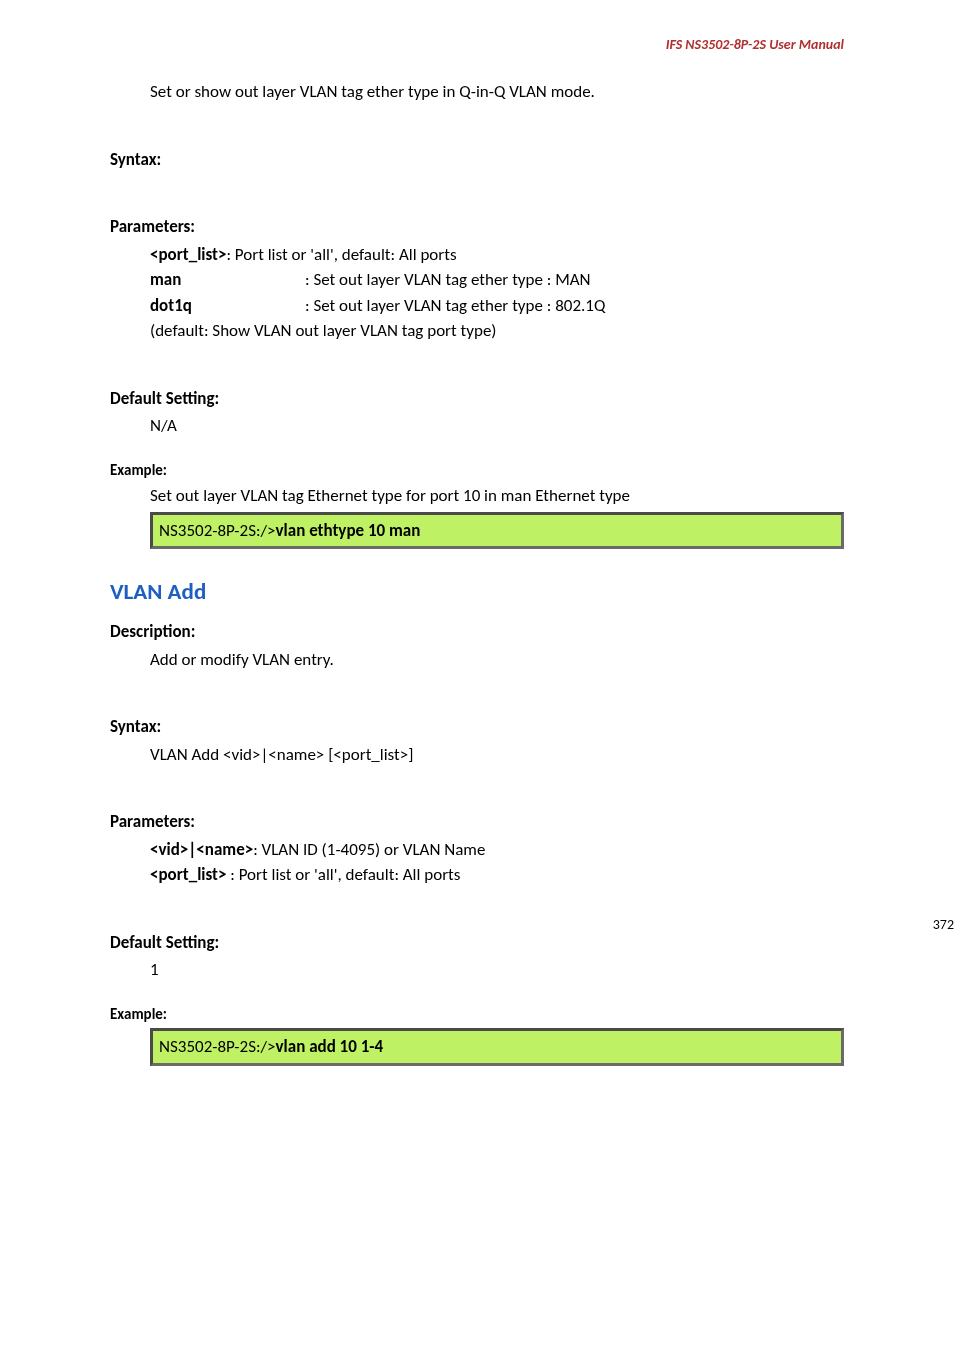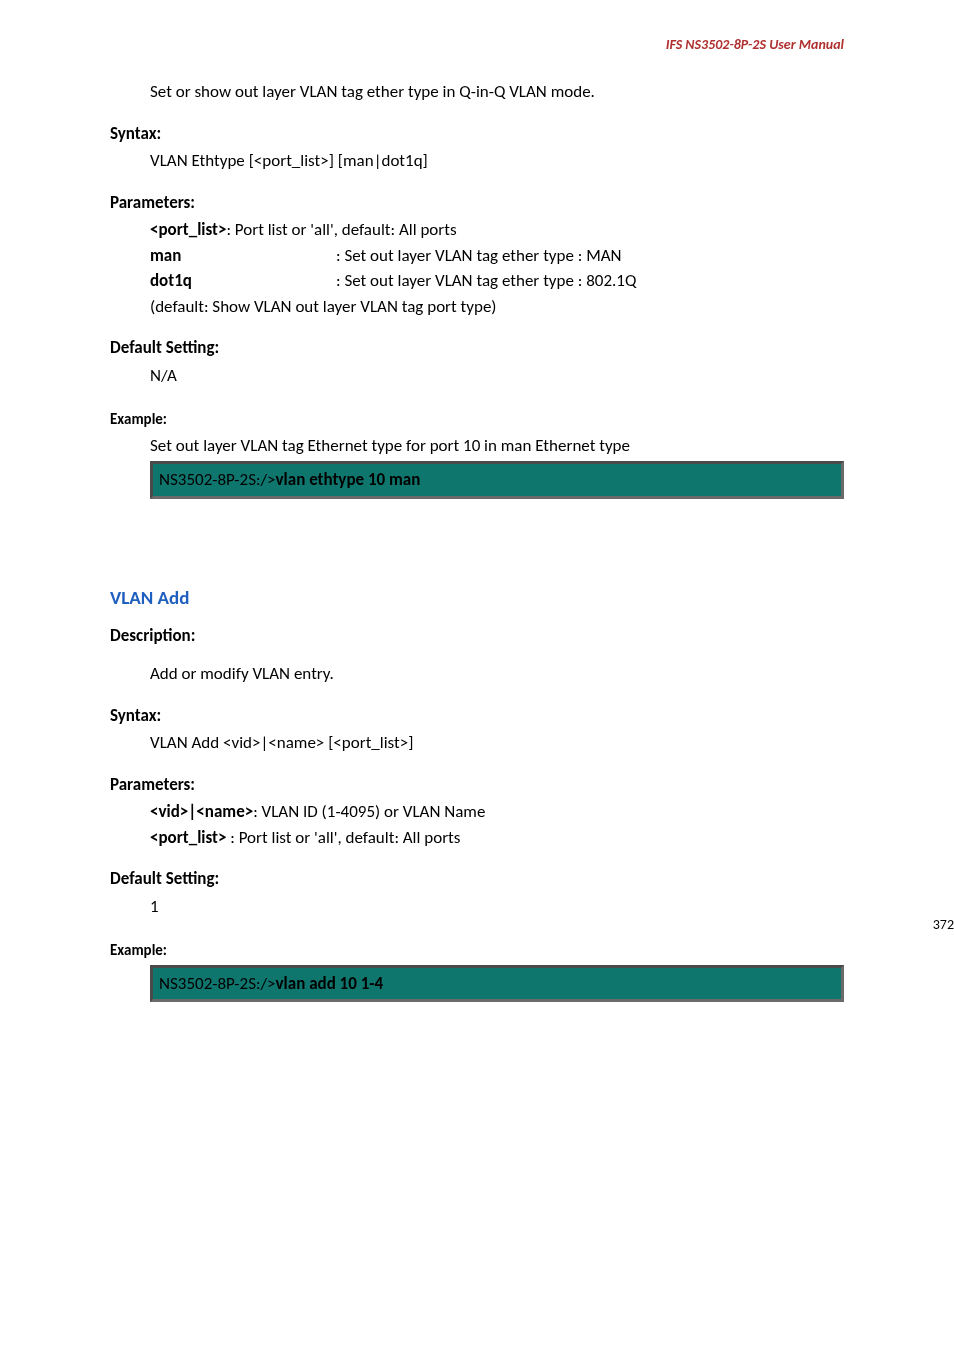--- a/index.html
+++ b/index.html
@@ -29,55 +29,54 @@
   }
   .body-text {
     font-size: 17px;
     line-height: 1.5;
   }
   .indent {
     margin-left: 40px;
   }
   .label {
     font-weight: bold;
-    margin-top: 16px;
+    margin-top: 42px;
     margin-bottom: 2px;
   }
   .label-tight {
     font-weight: bold;
     margin-top: 14px;
-    margin-bottom: 13px;
+    margin-bottom: 2px;
   }
   .small-label {
     font-weight: bold;
     font-size: 15px;
     margin-top: 20px;
     margin-bottom: 2px;
   }
   .param-row {
     display: flex;
-    gap: 31px;
   }
   .param-key {
     font-weight: bold;
     width: 155px;
     flex-shrink: 0;
   }
   .section-heading {
     color: #1f5fbf;
     font-weight: bold;
-    font-size: 19px;
-    margin-top: 87px;
+    font-size: 23px;
+    margin-top: 28px;
     margin-bottom: 4px;
   }
   .cmd-box {
     border: 3px solid #6a6a6a;
     border-top-color: #4a4a4a;
     border-left-color: #4a4a4a;
-    background: #0f766e;
+    background: #bef264;
     padding: 3px 6px;
     margin-top: 3px;
     font-size: 17px;
   }
   .pg-num {
     position: absolute;
     bottom: 30px;
     left: 0;
     width: 100%;
     text-align: right;
@@ -88,21 +87,20 @@
 <body>
 
 <div class="page">
 
   <div class="hdr">IFS  NS3502-8P-2S  User  Manual</div>
 
   <div class="body-text indent">Set or show out layer VLAN tag ether type in Q-in-Q VLAN mode.</div>
 
   <div class="body-text">
     <div class="label">Syntax:</div>
-    <div class="indent">VLAN Ethtype [&lt;port_list&gt;] [man|dot1q]</div>
 
     <div class="label">Parameters:</div>
     <div class="indent">
       <b>&lt;port_list&gt;</b><span>: Port list or 'all', default: All ports</span>
     </div>
     <div class="indent param-row">
       <span class="param-key">man</span>
       <span>: Set out layer VLAN tag ether type : MAN</span>
     </div>
     <div class="indent param-row">

